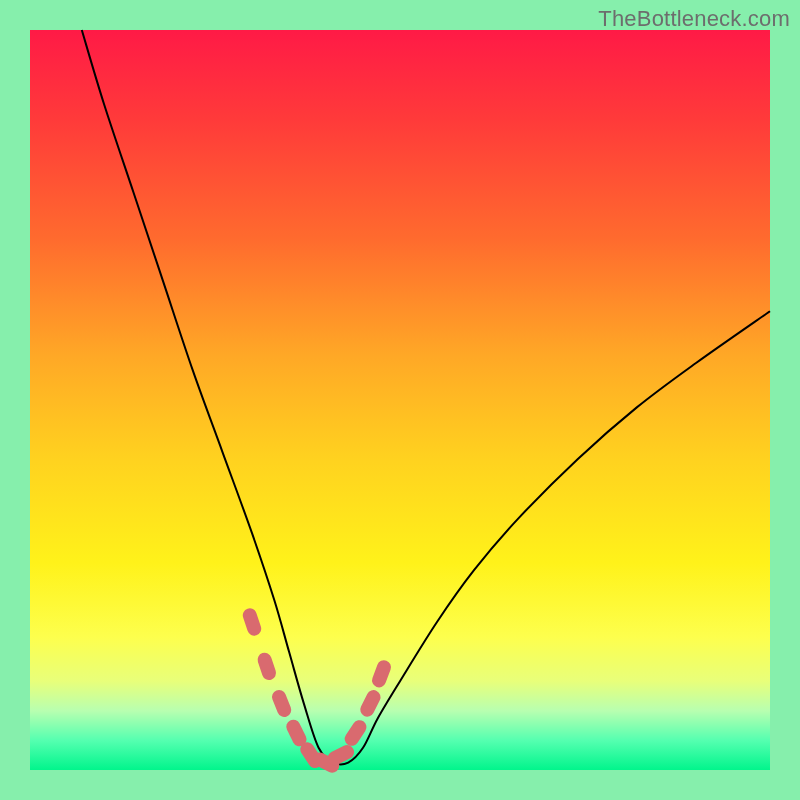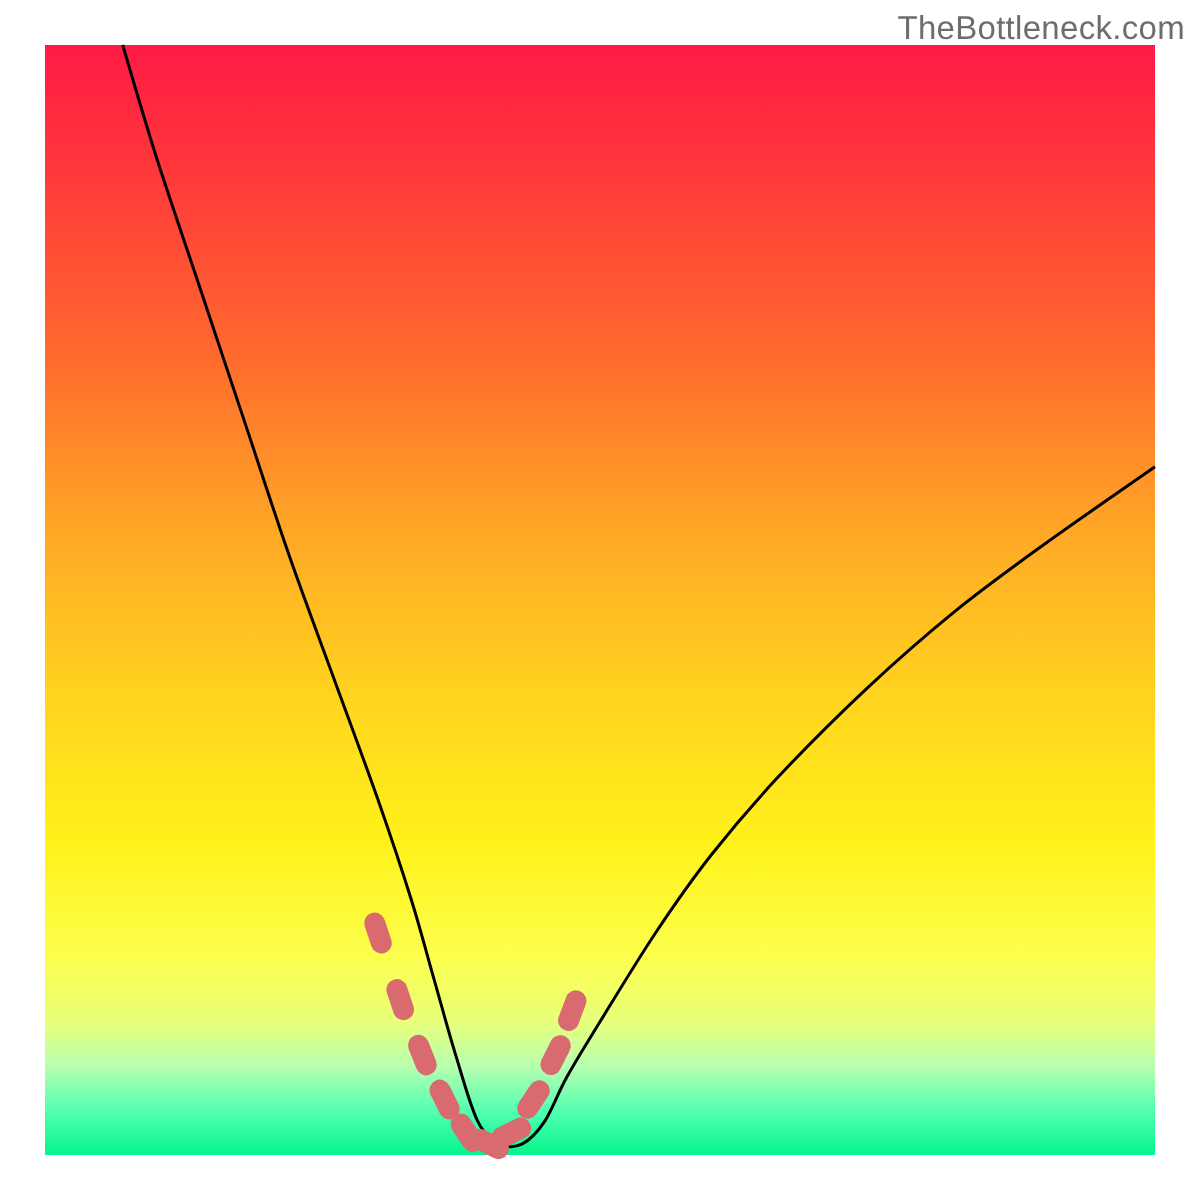--- a/index.html
+++ b/index.html
@@ -8,21 +8,21 @@
     width: 800px;
     height: 800px;
     background: #000;
     font-family: Arial, Helvetica, sans-serif;
     overflow: hidden;
   }
   .outer {
     position: relative;
     width: 800px;
     height: 800px;
-    background: #ffffff;
+    background: #86efac;
   }
   .plot {
     position: absolute;
     left: 30px;
     top: 30px;
     width: 740px;
     height: 740px;
     background: linear-gradient(to bottom,
       #ff1a46 0%,
       #ff3a3a 12%,

